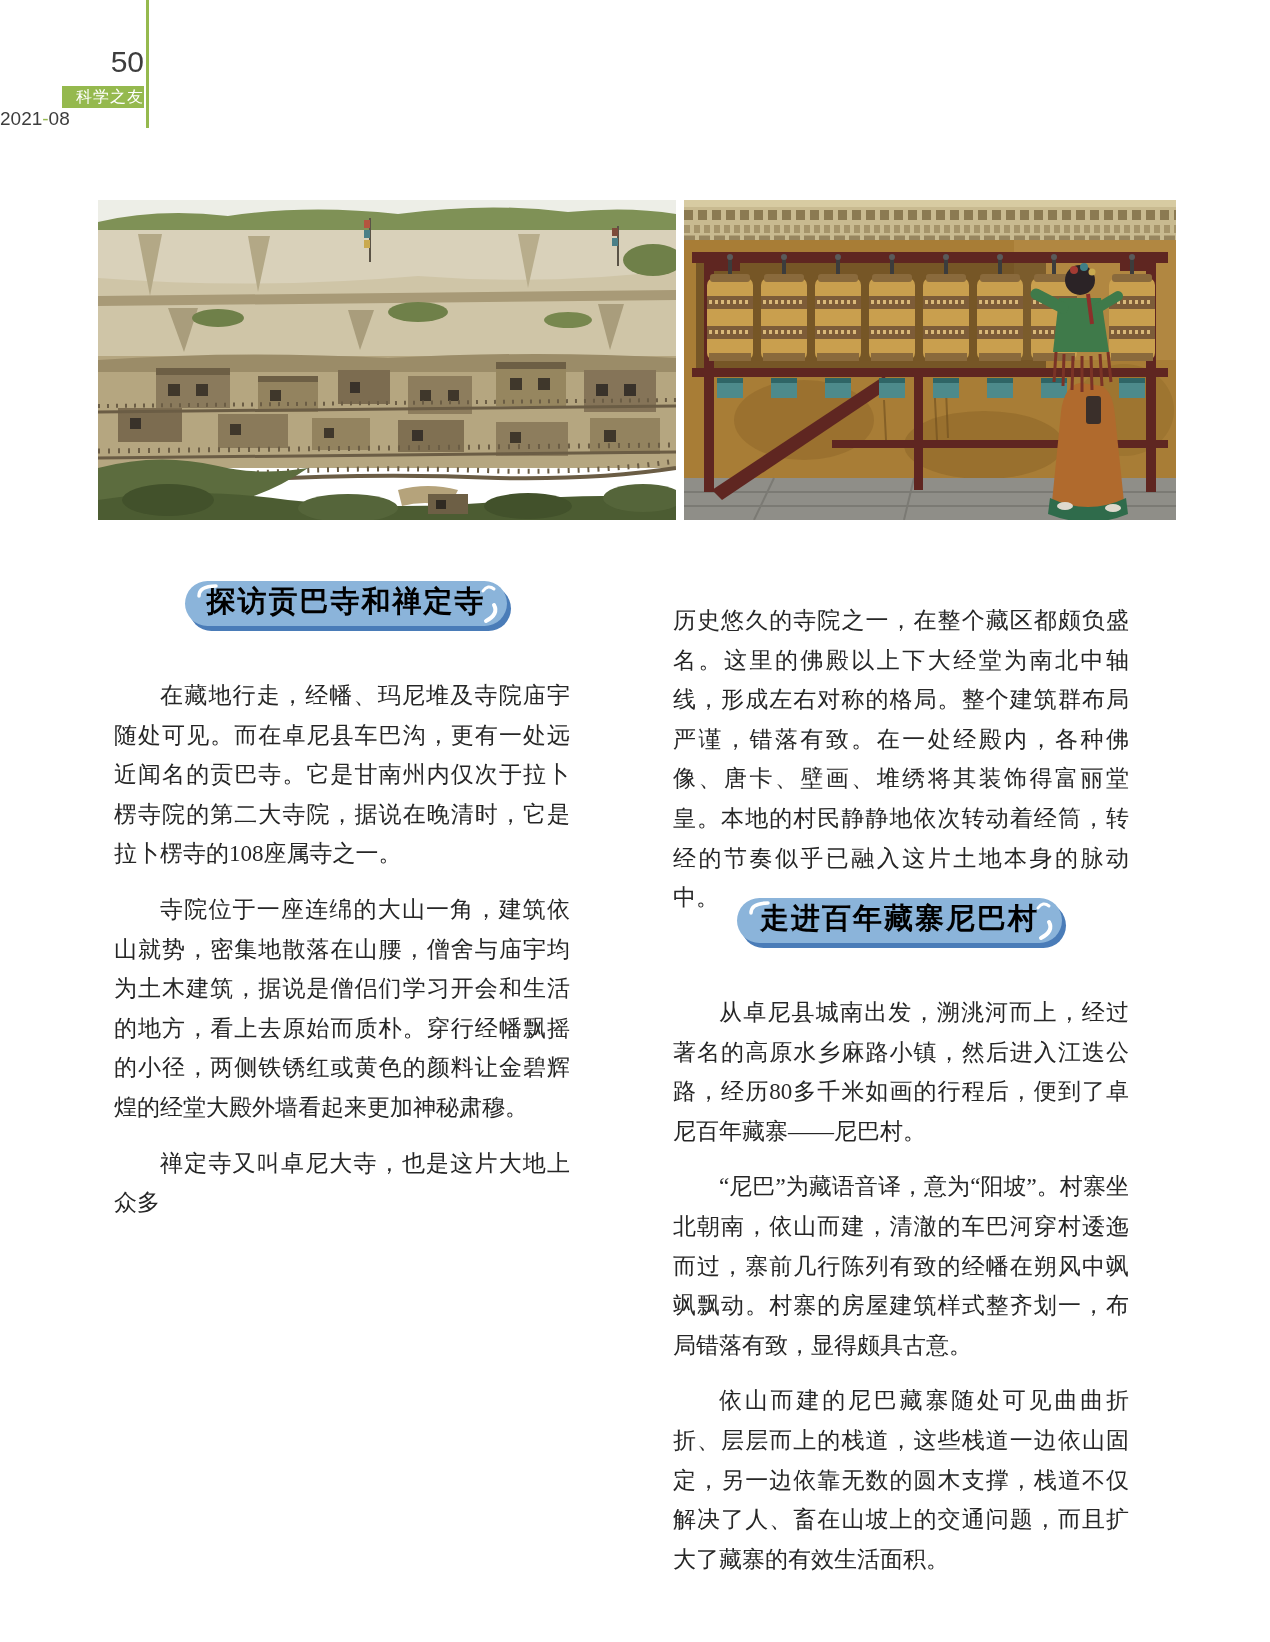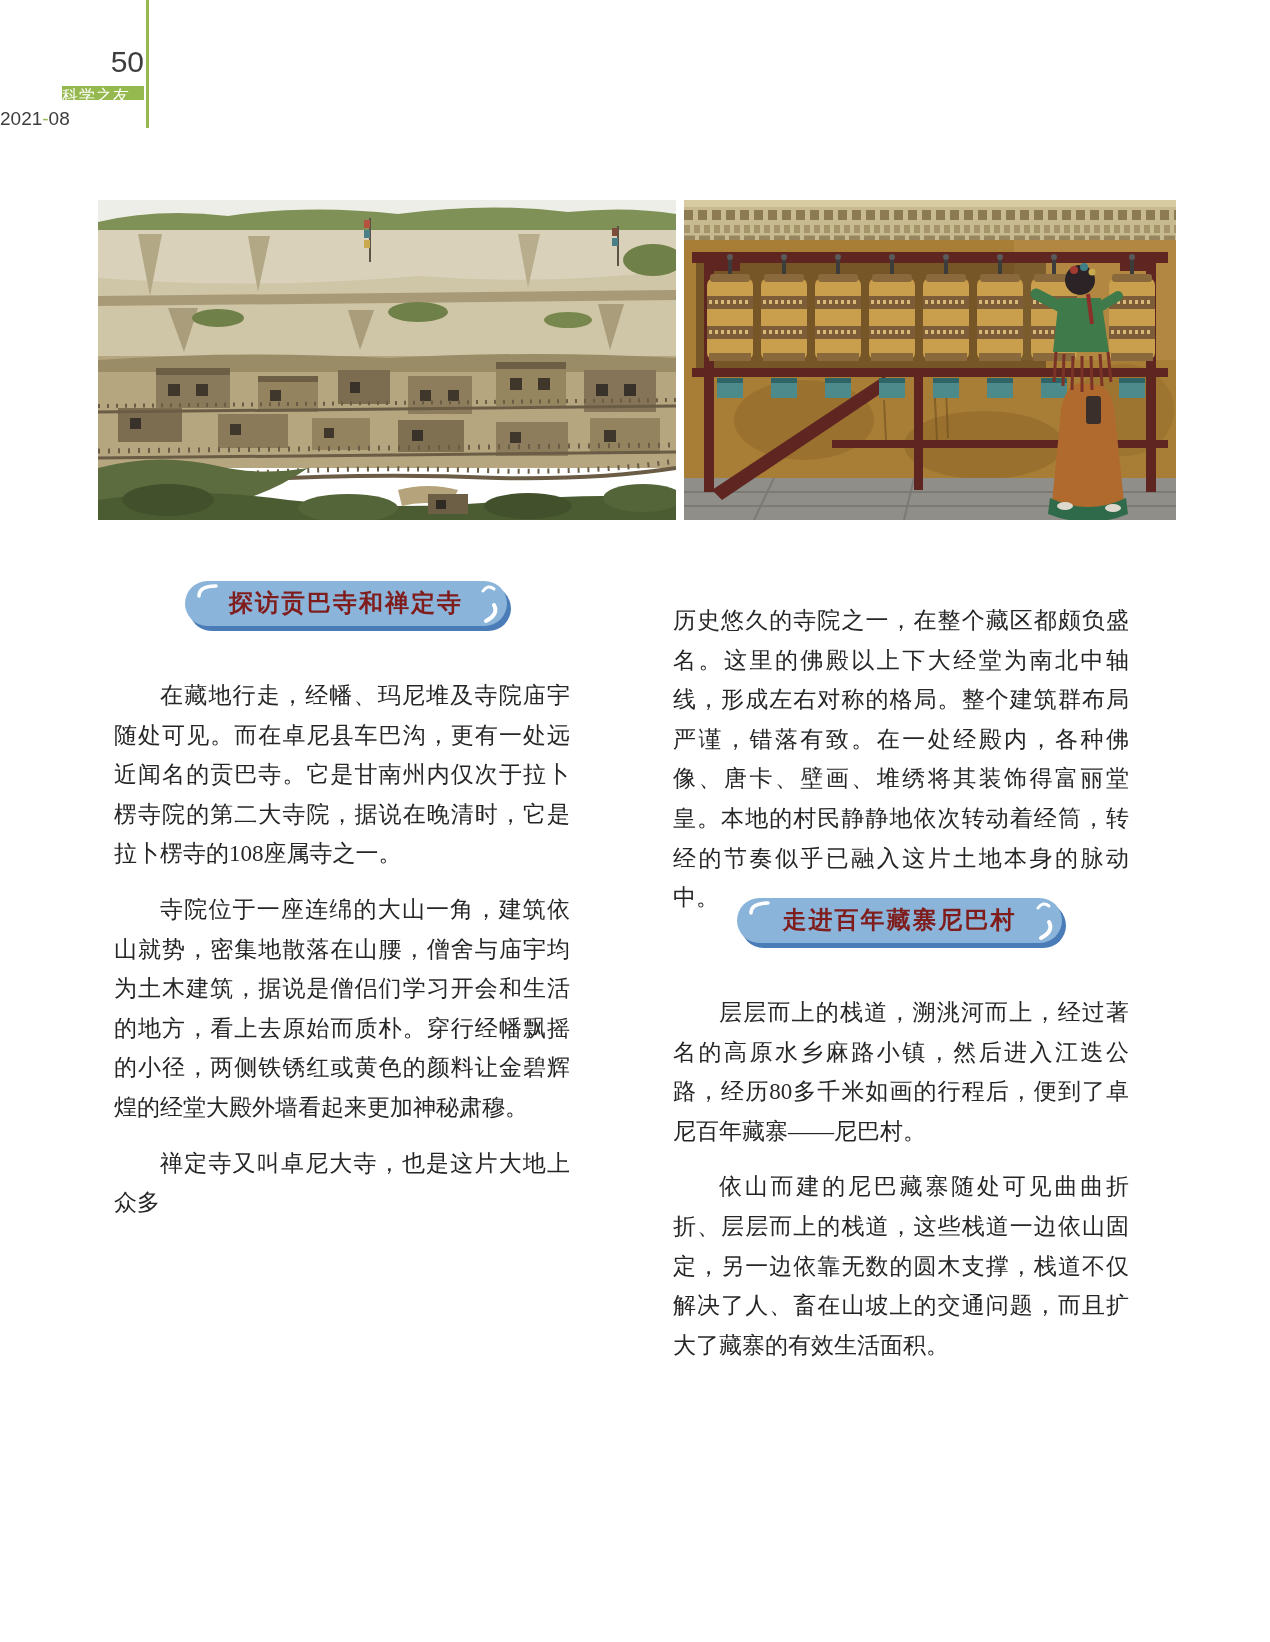--- a/index.html
+++ b/index.html
@@ -10,23 +10,23 @@
   }
   .abs{position:absolute;}
 
   
   .page-number{
     left:0;top:46px;width:144px;text-align:right;
     font-family:"Liberation Sans","DejaVu Sans",sans-serif;
     font-size:30px;font-weight:400;color:#3d3d3d;line-height:32px;
   }
   .mag-badge{
-    left:62px;top:86px;width:82px;height:14px;background:#95b94e;
-    color:#ffffff;font-family:Liberation Mono, monospace;
-    font-size:16px;line-height:22px;text-align:left;letter-spacing:1px;
+    left:62px;top:86px;width:82px;height:22px;background:#95b94e;
+    color:#ffffff;font-family:Liberation Serif, serif;
+    font-size:16px;line-height:22px;text-align:right;letter-spacing:1px;
   }
   .issue-date{
     left:0;top:108px;width:144px;text-align:left;
     font-family:"Liberation Sans","DejaVu Sans",sans-serif;
     font-size:19px;color:#3d3d3d;line-height:21px;
   }
   .issue-date .sep{color:#95b94e;}
   .header-rule{left:146px;top:0;width:3px;height:128px;background:#95b94e;}
 
   
@@ -35,22 +35,22 @@
   .photo-left{left:98px;top:200px;width:578px;height:320px;}
   .photo-right{left:684px;top:200px;width:492px;height:320px;}
 
   
   .pill{
     height:45px;background:#8bb4da;border-radius:24px;
     box-shadow:4px 5px 0 0 #4a7cb8;
     text-align:center;box-sizing:border-box;
   }
   .pill .pill-text{
-    font-family:Liberation Serif, serif;
-    font-weight:bold;font-size:24px;line-height:45px;color:#7f1d1d;
+    font-family:Liberation Mono, monospace;
+    font-weight:bold;font-size:29px;line-height:45px;color:#000000;
     letter-spacing:2px;
   }
   .pill-1{left:185px;top:581px;width:322px;}
   .pill-2{left:737px;top:898px;width:325px;}
   .quote-l{position:absolute;left:11px;top:2px;}
   .quote-r{position:absolute;right:7px;top:2px;}
 
   
   .col{
     width:488px;font-size:23px;line-height:39.6px;text-align:justify;
@@ -372,15 +372,16 @@
   <span class="pill-text">走进百年藏寨尼巴村</span>
   <span class="quote-r">
     <svg width="22" height="41" viewBox="0 0 22 41">
         <path d="M5 8 Q10 1 16 6" stroke="#ffffff" stroke-width="3" fill="none" stroke-linecap="round"></path>
         <path d="M16 22 Q21 31 8 38" stroke="#ffffff" stroke-width="4" fill="none" stroke-linecap="round"></path>
       </svg>
   </span>
 </div>
 
 <div class="abs col col-right-b">
-  <p>层层而上的栈道，溯洮河而上，经过著名的高原水乡麻路小镇，然后进入江迭公路，经历80多千米如画的行程后，便到了卓尼百年藏寨——尼巴村。</p>
+  <p>从卓尼县城南出发，溯洮河而上，经过著名的高原水乡麻路小镇，然后进入江迭公路，经历80多千米如画的行程后，便到了卓尼百年藏寨——尼巴村。</p>
+  <p>“尼巴”为藏语音译，意为“阳坡”。村寨坐北朝南，依山而建，清澈的车巴河穿村逶迤而过，寨前几行陈列有致的经幡在朔风中飒飒飘动。村寨的房屋建筑样式整齐划一，布局错落有致，显得颇具古意。</p>
   <p>依山而建的尼巴藏寨随处可见曲曲折折、层层而上的栈道，这些栈道一边依山固定，另一边依靠无数的圆木支撑，栈道不仅解决了人、畜在山坡上的交通问题，而且扩大了藏寨的有效生活面积。</p>
 </div>
 
 </body></html>

